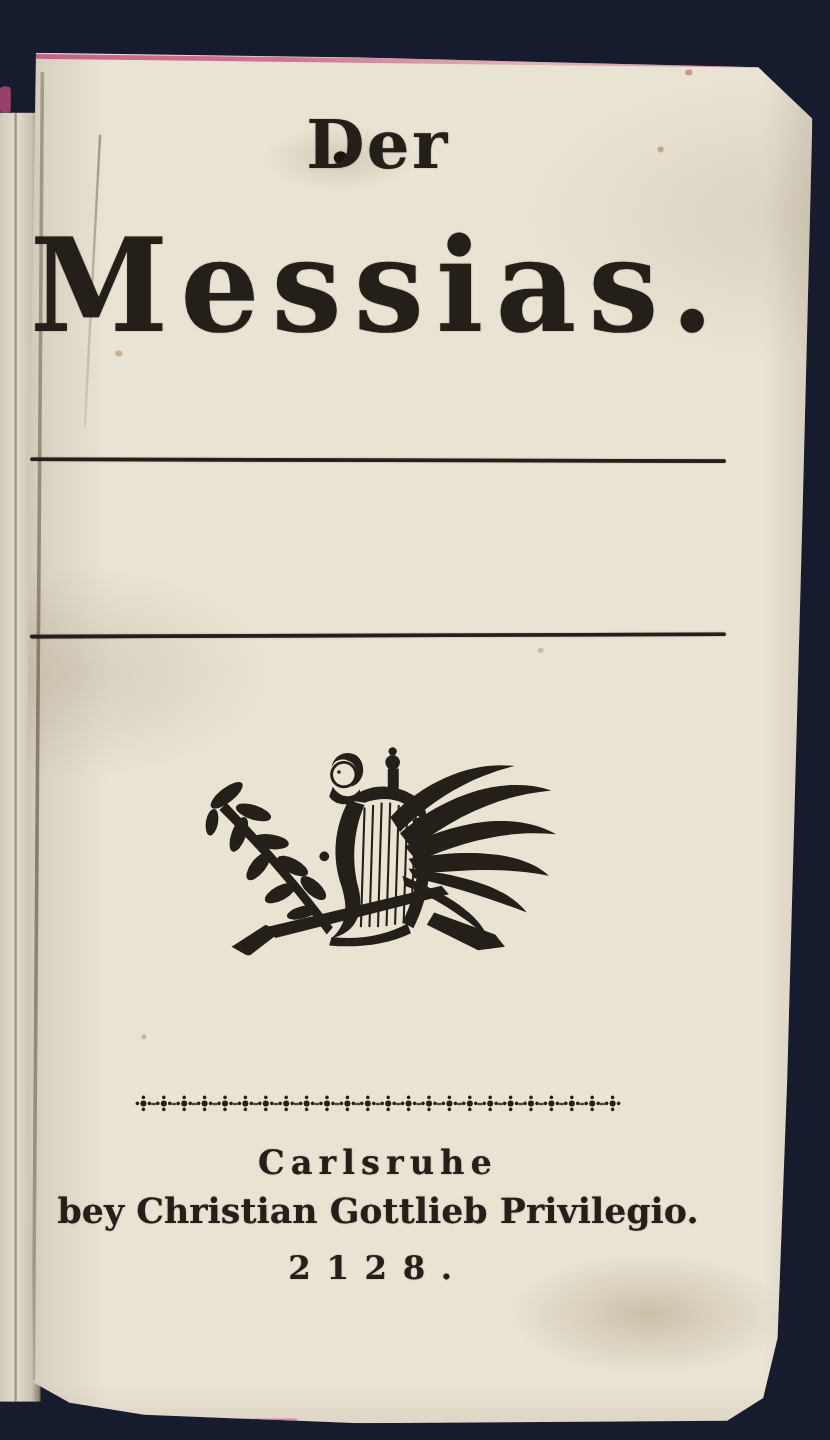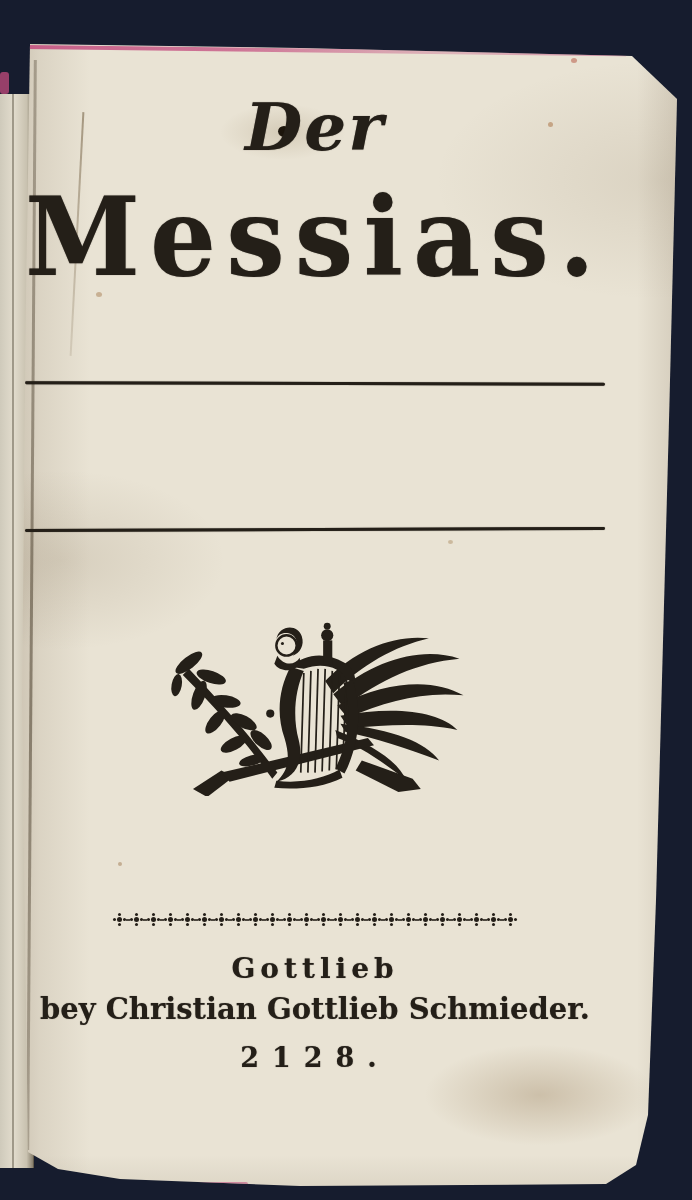--- a/index.html
+++ b/index.html
@@ -74,21 +74,21 @@
   .speck.s4{left:571px;top:58px;width:6px;height:5px;background:rgba(180,80,60,.5);}
   .speck.s5{left:118px;top:862px;width:4px;height:4px;background:rgba(140,95,50,.4);}
   .speck.s6{left:448px;top:540px;width:5px;height:4px;background:rgba(150,105,55,.35);}
 
   .content{
     position:absolute;left:25px;top:0;width:580px;height:1200px;color:var(--ink);
   }
   .content > div{position:absolute;left:0;width:100%;text-align:center;}
   .fraktur{font-weight:bold;text-shadow:0 0 1px rgba(36,31,24,.55);}
 
-  .t-der     {top:88px;  font-size:66px; letter-spacing:2px;font-style:italic;}
+  .t-der     {top:88px;  font-size:56px; letter-spacing:2px;}
   .t-messias {top:176px; font-size:104px; letter-spacing:10px; transform:scaleY(1.04);}
   .rule{position:absolute;height:3px;background:var(--ink);border-radius:2px;box-shadow:0 0 1px rgba(36,31,24,.7);}
   .rule1{left:92px;width:362px;top:382px;transform:rotate(0.15deg);}
   .rule2{left:114px;width:302px;top:528px;transform:rotate(-0.2deg);}
   .t-band    {top:414px; font-size:52px; letter-spacing:3px;}
   .vignette-wrap{top:618px;}
   .vignette-wrap svg{filter:blur(0.3px);}
   .t-priv    {top:864px; font-size:22px; letter-spacing:0.5px;}
   .orn-row   {top:908px; height:22px; display:flex; justify-content:center; align-items:center;}
   .orn{position:relative;width:13px;height:14px;display:inline-block;margin:0 2px;}
@@ -223,21 +223,21 @@
           <span class="orn"></span>
           <span class="orn"></span>
           <span class="orn"></span>
           <span class="orn"></span>
           <span class="orn"></span>
           <span class="orn"></span>
           <span class="orn"></span>
           <span class="orn"></span>
         </div>
 
-      <div class="t-city fraktur">Gottlieb</div>
-
-      <div class="t-pub fraktur">bey Christian Gottlieb Schmieder.</div>
+      <div class="t-city fraktur">Carlsruhe</div>
+
+      <div class="t-pub fraktur">bey Christian Gottlieb Privilegio.</div>
 
       <div class="t-year fraktur">2128.</div>
 
     </div>
   </div>
 </div>
 
 </body></html>

